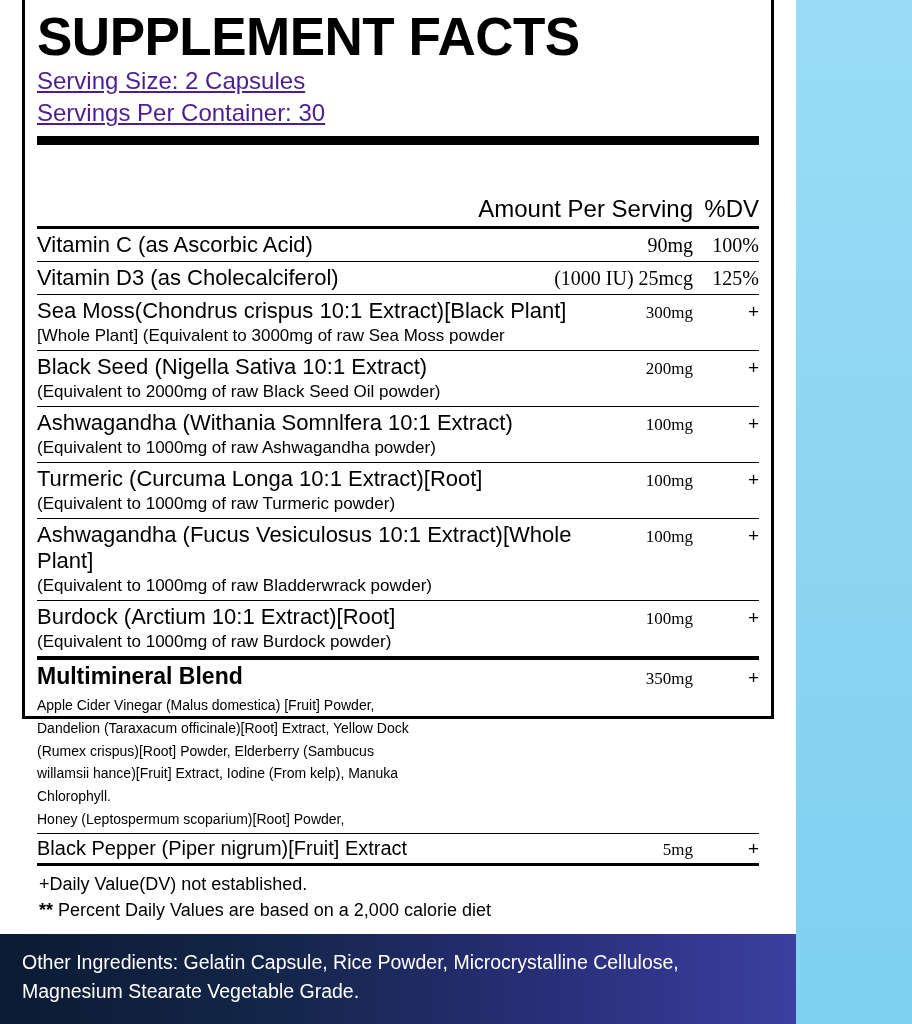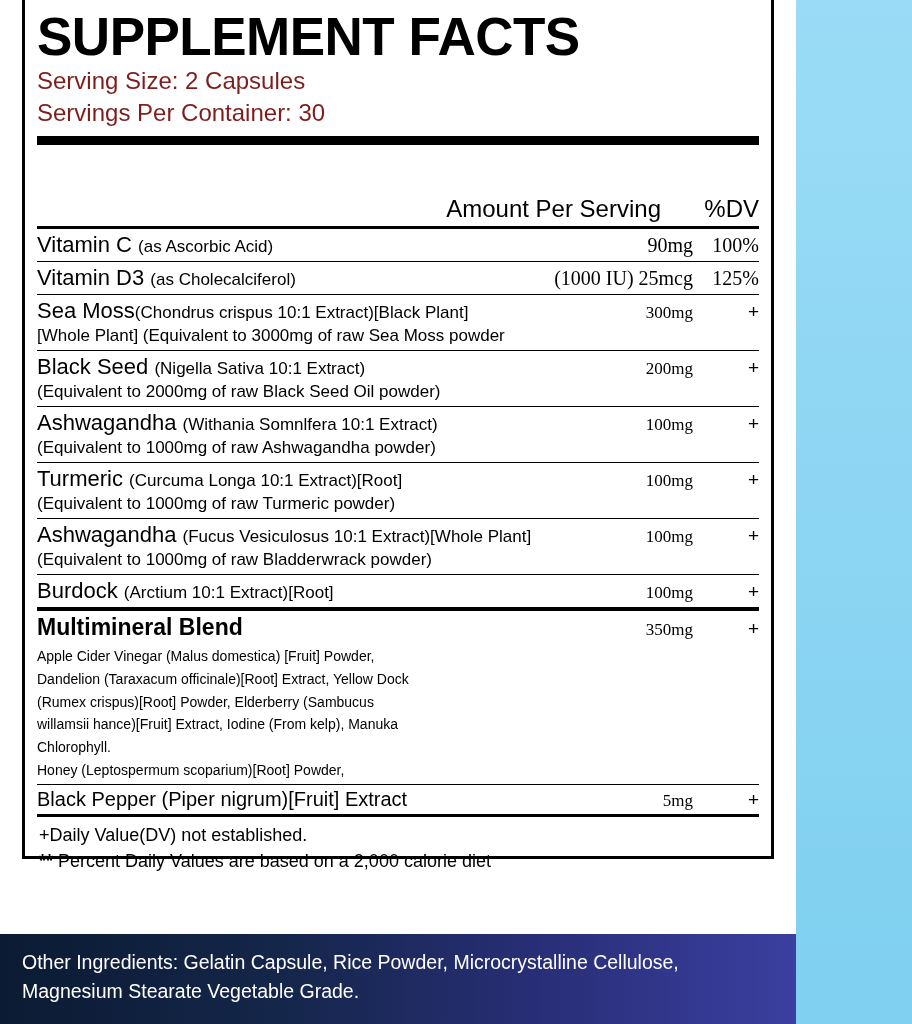--- a/index.html
+++ b/index.html
@@ -26,40 +26,41 @@
     top: 0;
     width: 796px;
     height: 1024px;
     background: #ffffff;
   }
   .facts-box {
     position: absolute;
     left: 22px;
     top: 0px;
     width: 752px;
-    height: 859px;
+    height: 719px;
     background: #ffffff;
     border: 3px solid #000;
     border-top: none;
     box-sizing: border-box;
     padding: 0 12px;
   }
   .title {
     font-size: 53px;
     font-weight: bold;
     letter-spacing: -0.5px;
     line-height: 1.0;
     margin: 10px 0 2px 0;
     color: #000;
     white-space: nowrap;
   }
   .serving {
     font-size: 24px;
     line-height: 1.35;
-    color: #7f1d1d;
+    color: #4c1d95;
+    text-decoration: underline;
   }
   .rule-thick {
     border-bottom: 9px solid #000;
     margin: 6px 0 0 0;
   }
   .rule-med {
     border-bottom: 3px solid #000;
   }
   .rule-thin {
     border-bottom: 1.5px solid #000;
@@ -69,21 +70,21 @@
   }
   .amt-header {
     display: flex;
     justify-content: flex-end;
     align-items: baseline;
     font-size: 24px;
     padding: 4px 0 3px 0;
     color: #000;
   }
   .amt-header .amt {
-    margin-right: 32px;
+    margin-right: 0;
   }
   .amt-header .dv {
     width: 66px;
     text-align: right;
     margin-top: 46px;
   }
 
   .row {
     position: relative;
     padding: 3px 0 3px 0;
@@ -94,21 +95,21 @@
     align-items: baseline;
   }
   .nutrient {
     flex: 1 1 auto;
     min-width: 0;
   }
   .nm {
     font-size: 22px;
   }
   .nm .sub {
-    font-size: 17px;
+    font-size: 22px;
   }
   .amount {
     width: 116px;
     text-align: right;
     font-size: 19px;
     flex: 0 0 auto;
     font-family: Liberation Serif, serif;
   }
   .amount.big {
     font-size: 17px;
@@ -289,20 +290,21 @@
 
       <div class="row">
         <div class="mainline">
           <div class="nutrient nm">
             <span>Burdock</span>
             <span class="sub">(Arctium 10:1 Extract)[Root]</span>
           </div>
           <div class="amount big">100mg</div>
           <div class="dvcell">+</div>
         </div>
+        <div class="secondline">(Equivalent to 1000mg of raw Burdock powder)</div>
       </div>
       <div class="rule-bold-sep"></div>
 
       <div class="row">
         <div class="mainline">
           <div class="nutrient blend-title">Multimineral Blend</div>
           <div class="amount big">350mg</div>
           <div class="dvcell">+</div>
         </div>
         <div class="blend-body">

